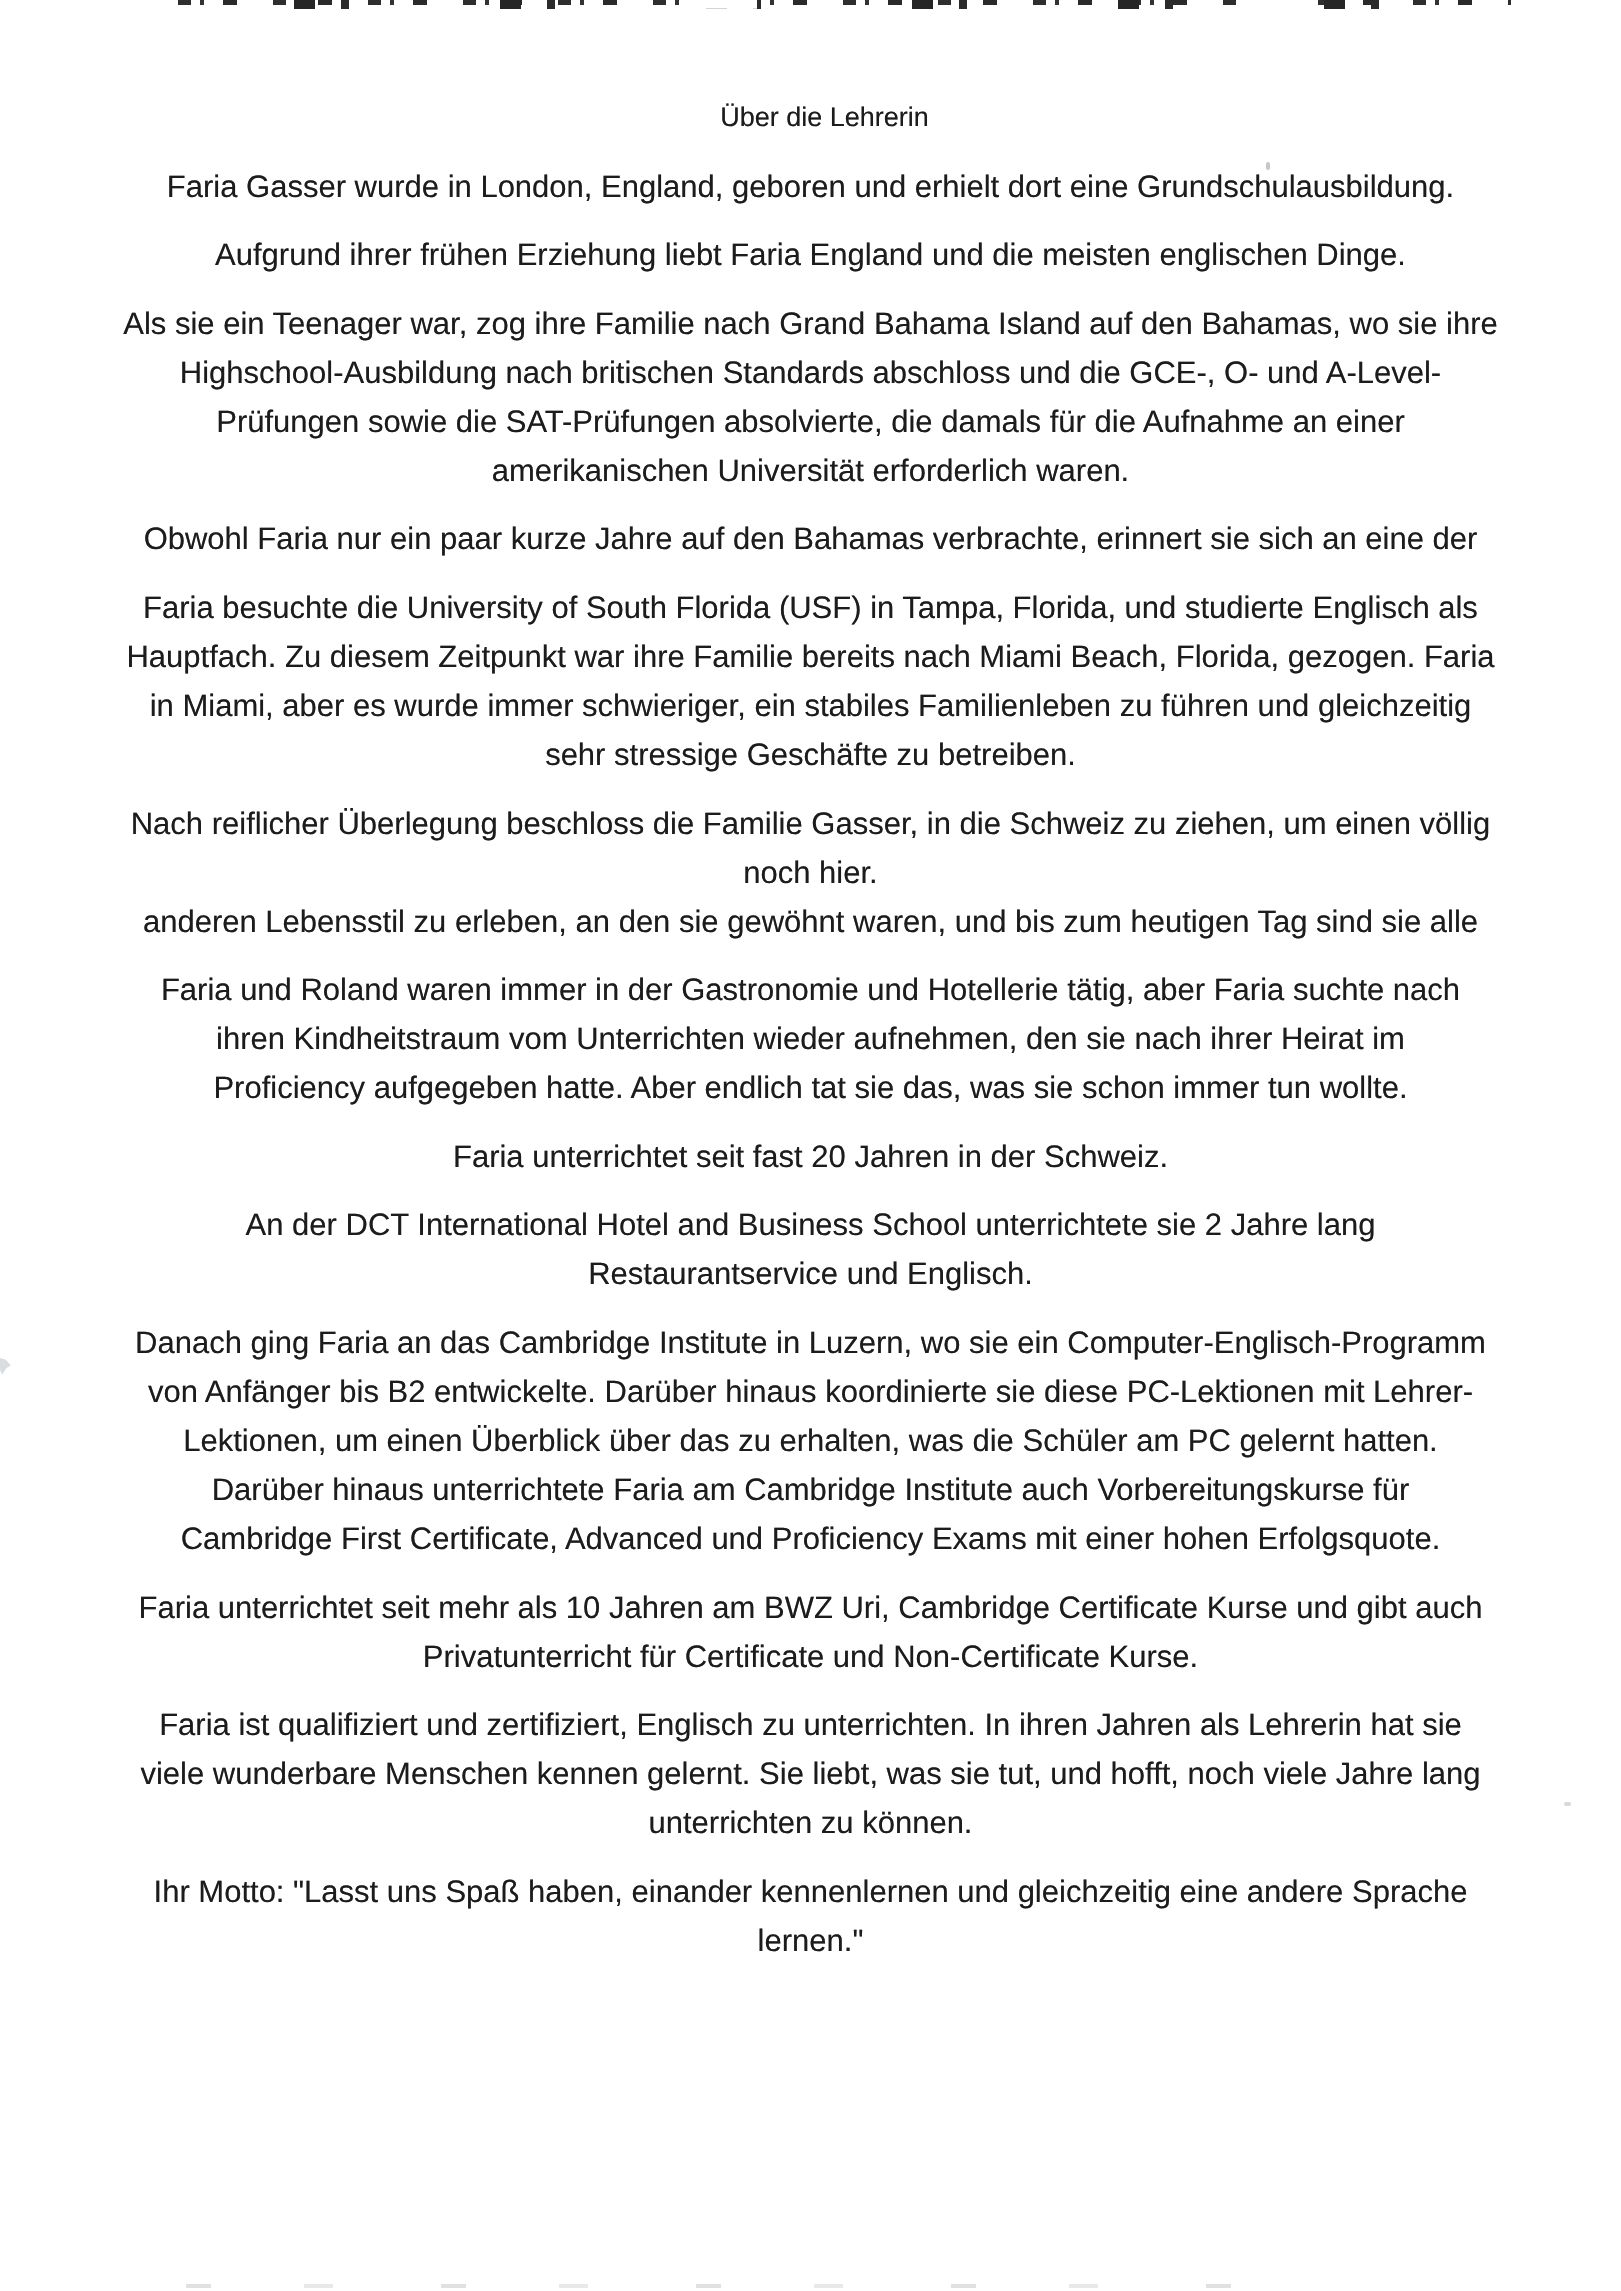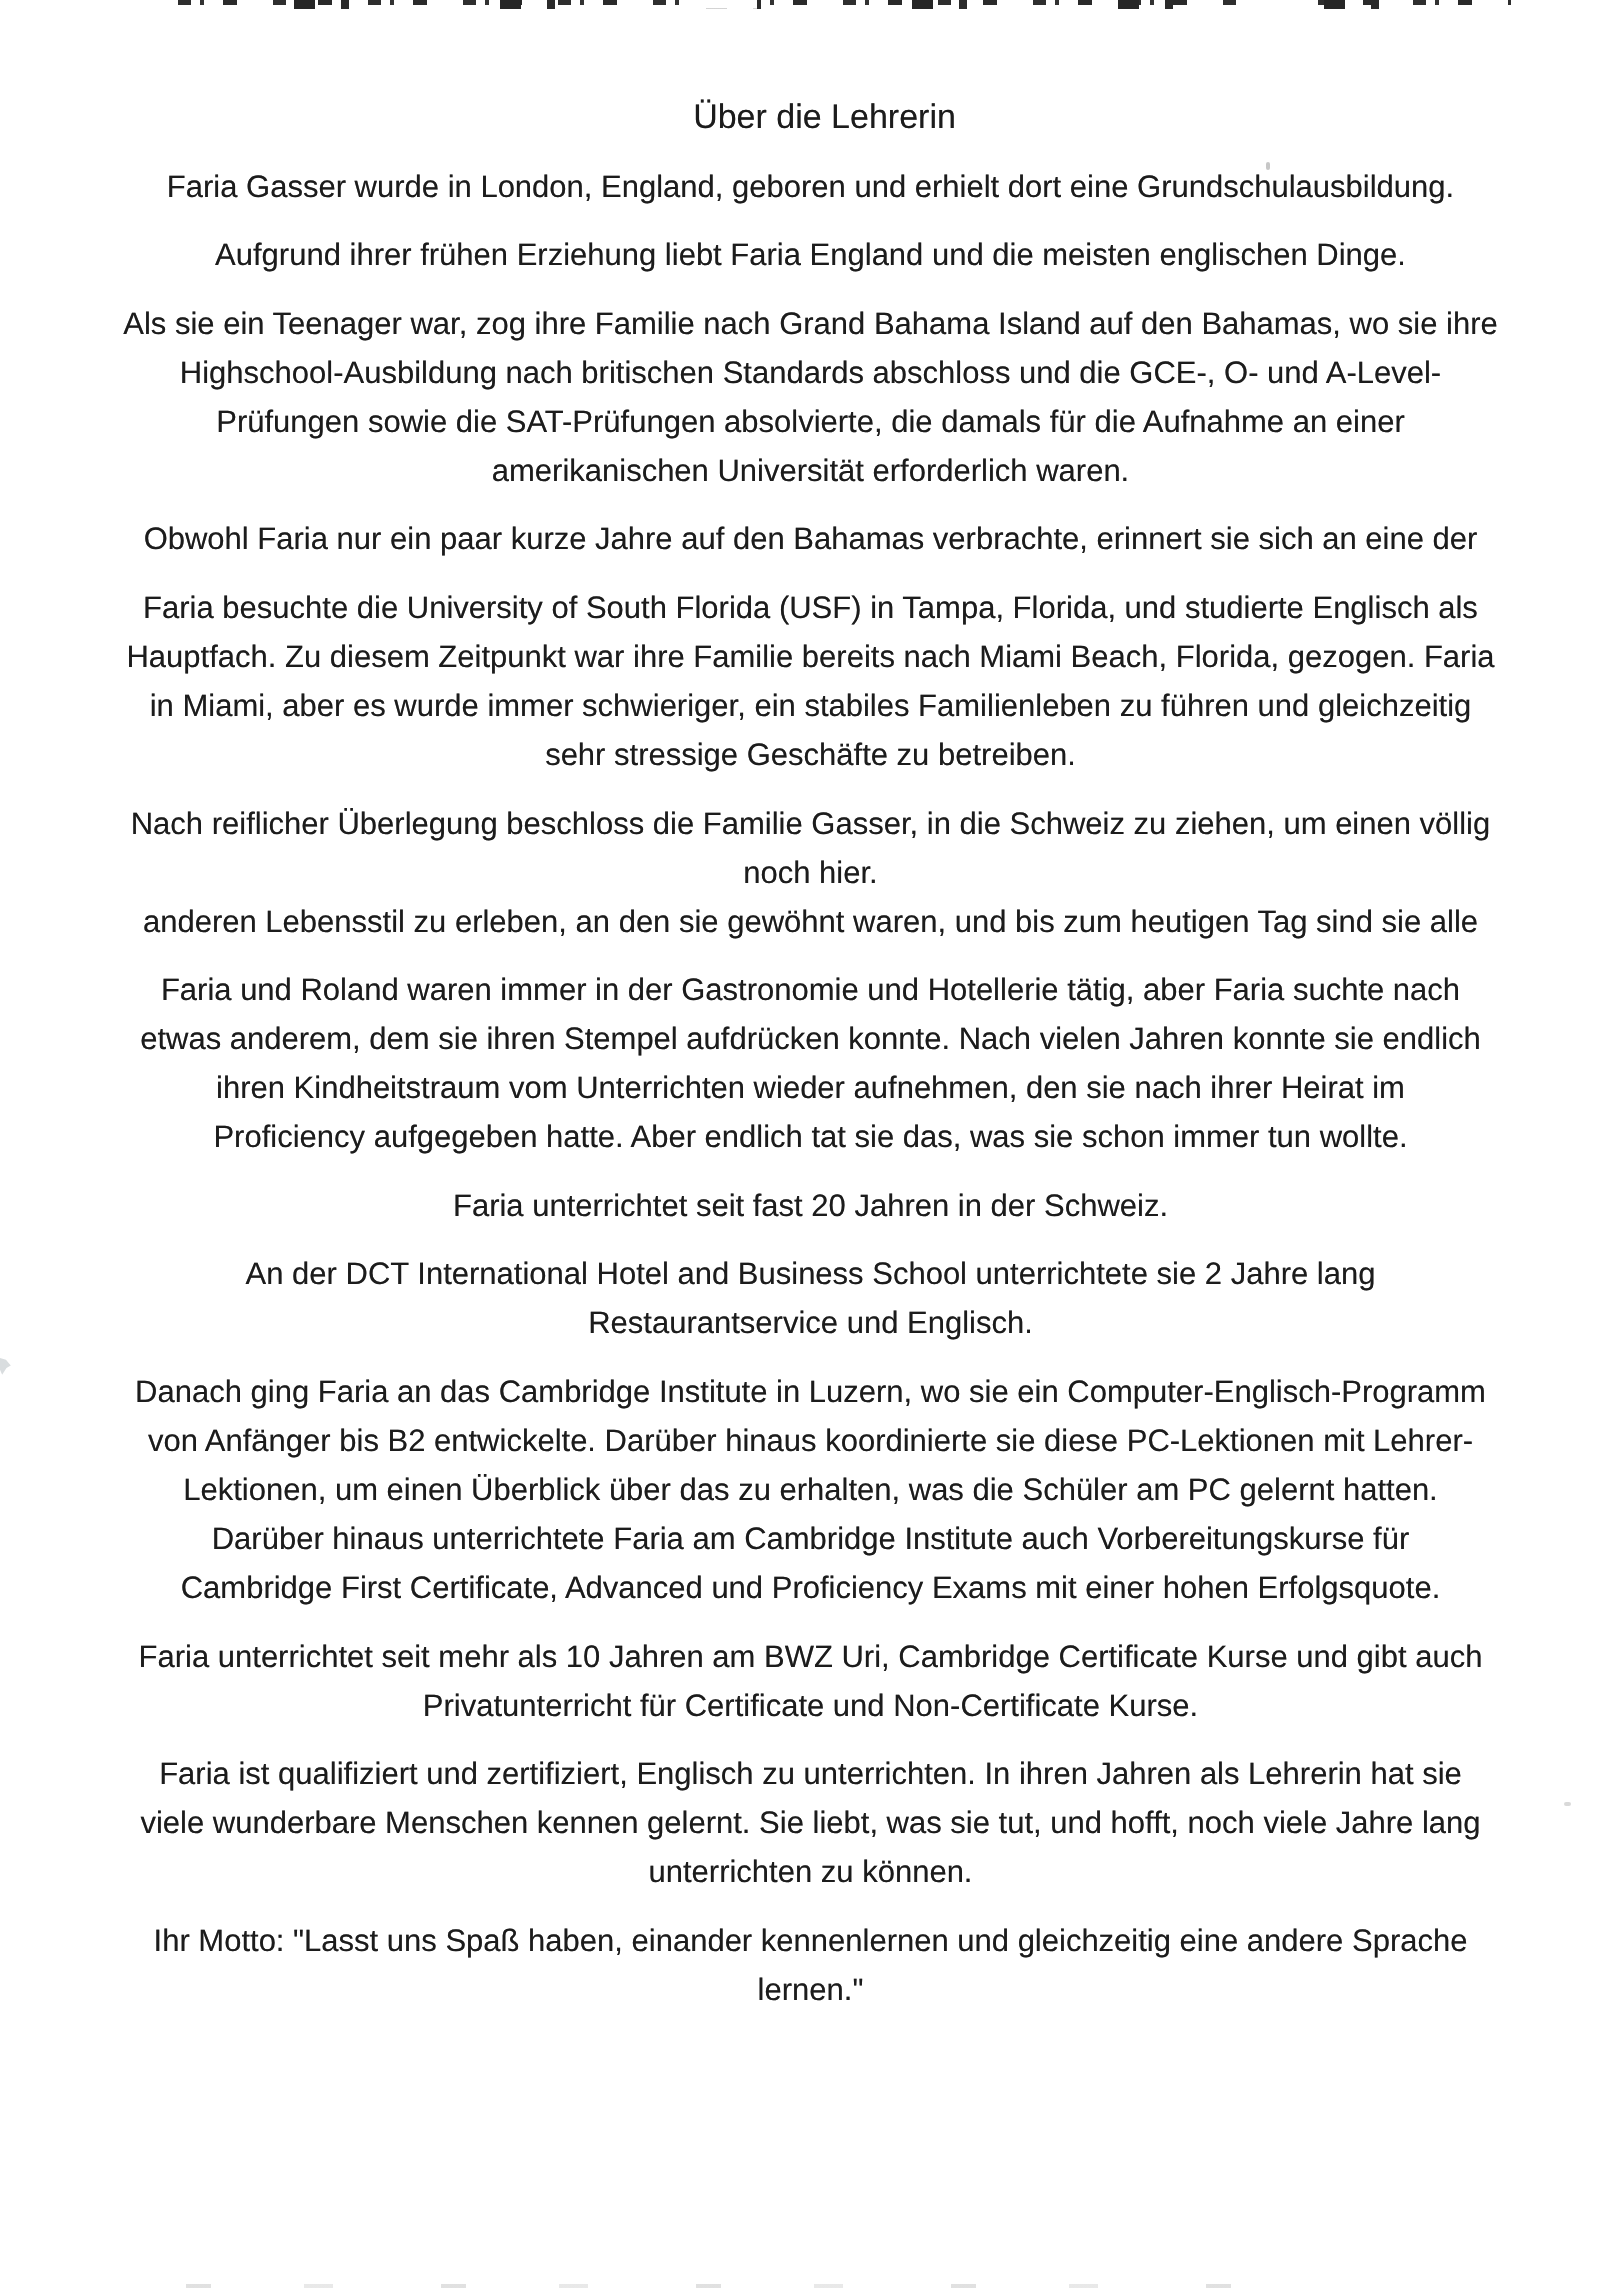--- a/index.html
+++ b/index.html
@@ -22,21 +22,21 @@
     left: 0;
     width: 1621px;
     text-align: center;
     font-size: 31px;
     line-height: 49px;
     font-weight: 400;
     
     text-shadow: 0 0 0.6px rgba(20,20,20,0.55);
   }
 
-  .title { font-size: 34px; font-weight: 400; margin: 0 0 19.6px 0; padding-left: 28px; }
+  .title { font-size: 27px; font-weight: 400; margin: 0 0 19.6px 0; padding-left: 28px; }
   .para  { margin: 0 0 19.6px 0; }
   .line  { white-space: pre; }
 
   
   .top-artifact {
     position: absolute;
     top: 0; left: 178px;
     width: 1333px; height: 8.8px;
     background-image:
       linear-gradient(#fff,#fff),
@@ -116,21 +116,20 @@
           <div class="line">in Miami, aber es wurde immer schwieriger, ein stabiles Familienleben zu führen und gleichzeitig</div>
           <div class="line">sehr stressige Geschäfte zu betreiben.</div>
         </div>
         <div class="para">
           <div class="line">Nach reiflicher Überlegung beschloss die Familie Gasser, in die Schweiz zu ziehen, um einen völlig</div>
           <div class="line">noch hier.</div>
           <div class="line">anderen Lebensstil zu erleben, an den sie gewöhnt waren, und bis zum heutigen Tag sind sie alle</div>
         </div>
         <div class="para">
           <div class="line">Faria und Roland waren immer in der Gastronomie und Hotellerie tätig, aber Faria suchte nach</div>
-          <div class="line">etwas anderem, dem sie ihren Stempel aufdrücken konnte. Nach vielen Jahren konnte sie endlich</div>
           <div class="line">ihren Kindheitstraum vom Unterrichten wieder aufnehmen, den sie nach ihrer Heirat im</div>
           <div class="line">Proficiency aufgegeben hatte. Aber endlich tat sie das, was sie schon immer tun wollte.</div>
         </div>
         <div class="para">
           <div class="line">Faria unterrichtet seit fast 20 Jahren in der Schweiz.</div>
         </div>
         <div class="para">
           <div class="line">An der DCT International Hotel and Business School unterrichtete sie 2 Jahre lang</div>
           <div class="line">Restaurantservice und Englisch.</div>
         </div>

